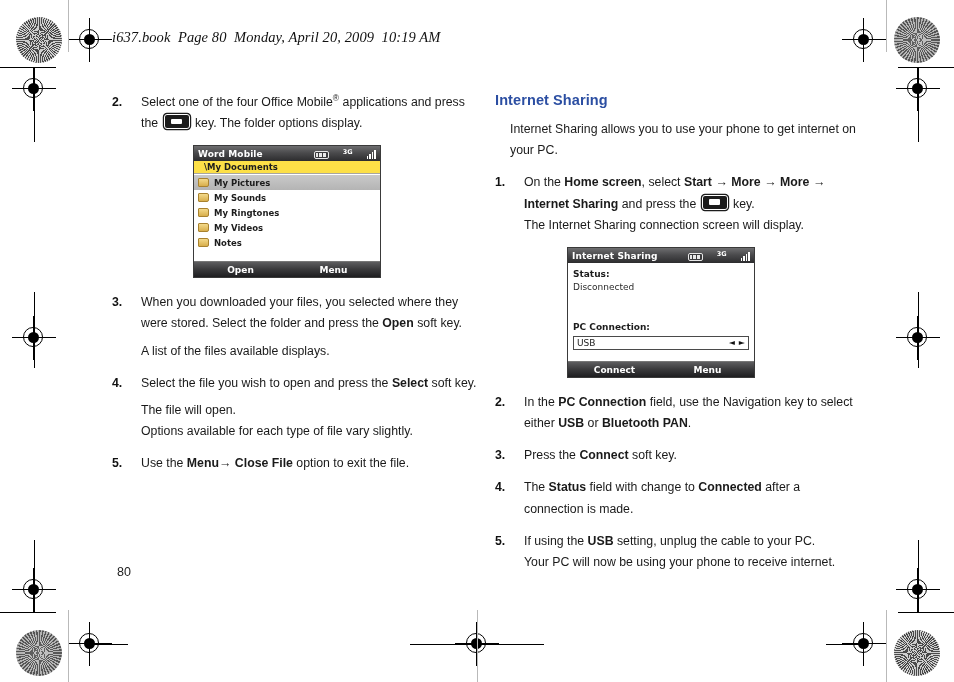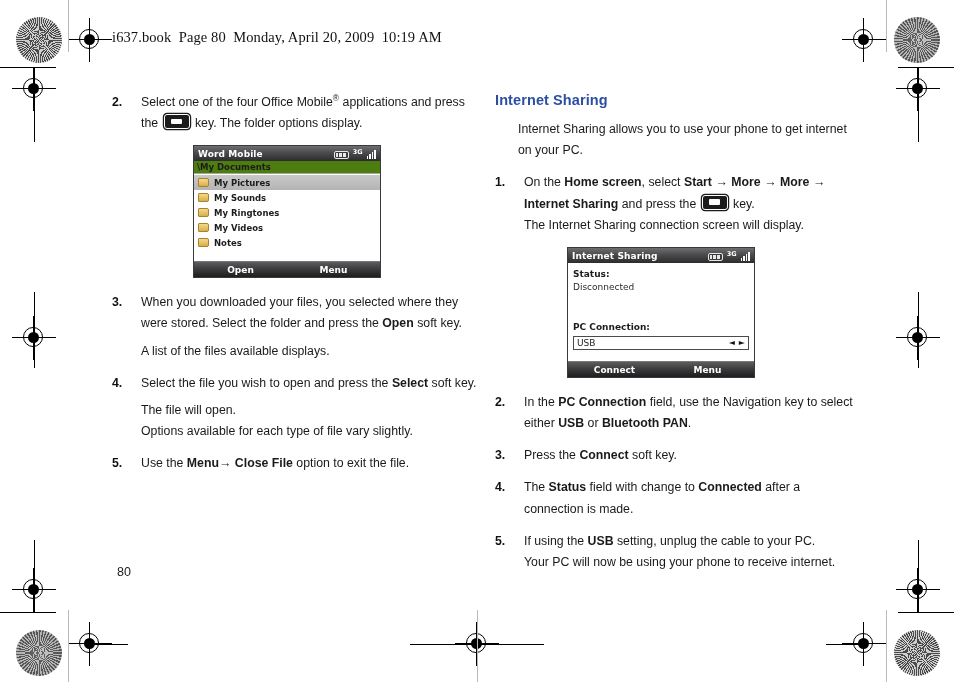--- a/index.html
+++ b/index.html
@@ -76,20 +76,21 @@
   
   .page-header {
     position: absolute;
     left: 112px;
     top: 29px;
     font-family: "Liberation Serif", serif;
     font-size: 14.5px;
     color: #111;
     letter-spacing: 0.1px;
     white-space: pre;
+    font-style: italic;
   }
 
   
   .folio {
     position: absolute;
     left: 117px;
     top: 565px;
     font-size: 12.5px;
     color: #222;
   }
@@ -105,21 +106,21 @@
 
   h2.section-title {
     margin: 0 0 11px 0;
     font-size: 14.5px;
     font-weight: bold;
     color: #2b4ea2;
     letter-spacing: 0.1px;
   }
 
   p.intro {
-    margin: 0 0 11px 16px;
+    margin: 0 0 11px 8px;
     padding-left: 7px;
     font-size: 12.3px;
     line-height: 1.72;
     color: #1a1a1a;
   }
 
   
   .step {
     display: flex;
     margin-bottom: 11px;
@@ -195,21 +196,21 @@
     font-weight: bold;
     color: #ffffff;
     letter-spacing: 0.1px;
     white-space: nowrap;
     text-align: right;
   }
   .ps-status {
     margin-left: auto;
     display: flex;
     align-items: flex-end;
-    gap: 4px;
+    gap: 14px;
   }
   .ic-battery {
     position: relative;
     width: 15px;
     height: 8px;
     border: 1.2px solid #e8e8e8;
     border-radius: 2px;
     box-sizing: border-box;
     background: #3a3a3c;
     display: flex;
@@ -241,25 +242,25 @@
     width: 1.6px;
     background: #ffffff;
   }
   .ic-signal i:nth-child(1) { height: 3px; }
   .ic-signal i:nth-child(2) { height: 5px; }
   .ic-signal i:nth-child(3) { height: 7px; }
   .ic-signal i:nth-child(4) { height: 9px; }
 
   .ps-pathbar {
     height: 13px;
-    background: #4d7c0f;
+    background: #fde047;
     border-bottom: 1px solid #a8a6a0;
     display: flex;
     align-items: center;
-    padding-left: 3px;
+    padding-left: 10px;
     box-sizing: border-box;
     font-size: 8.5px;
     font-weight: bold;
     color: #1c1c1c;
   }
   .ps-list {
     background: #ffffff;
     padding: 1px 0 0 0;
   }
   .ps-row {

